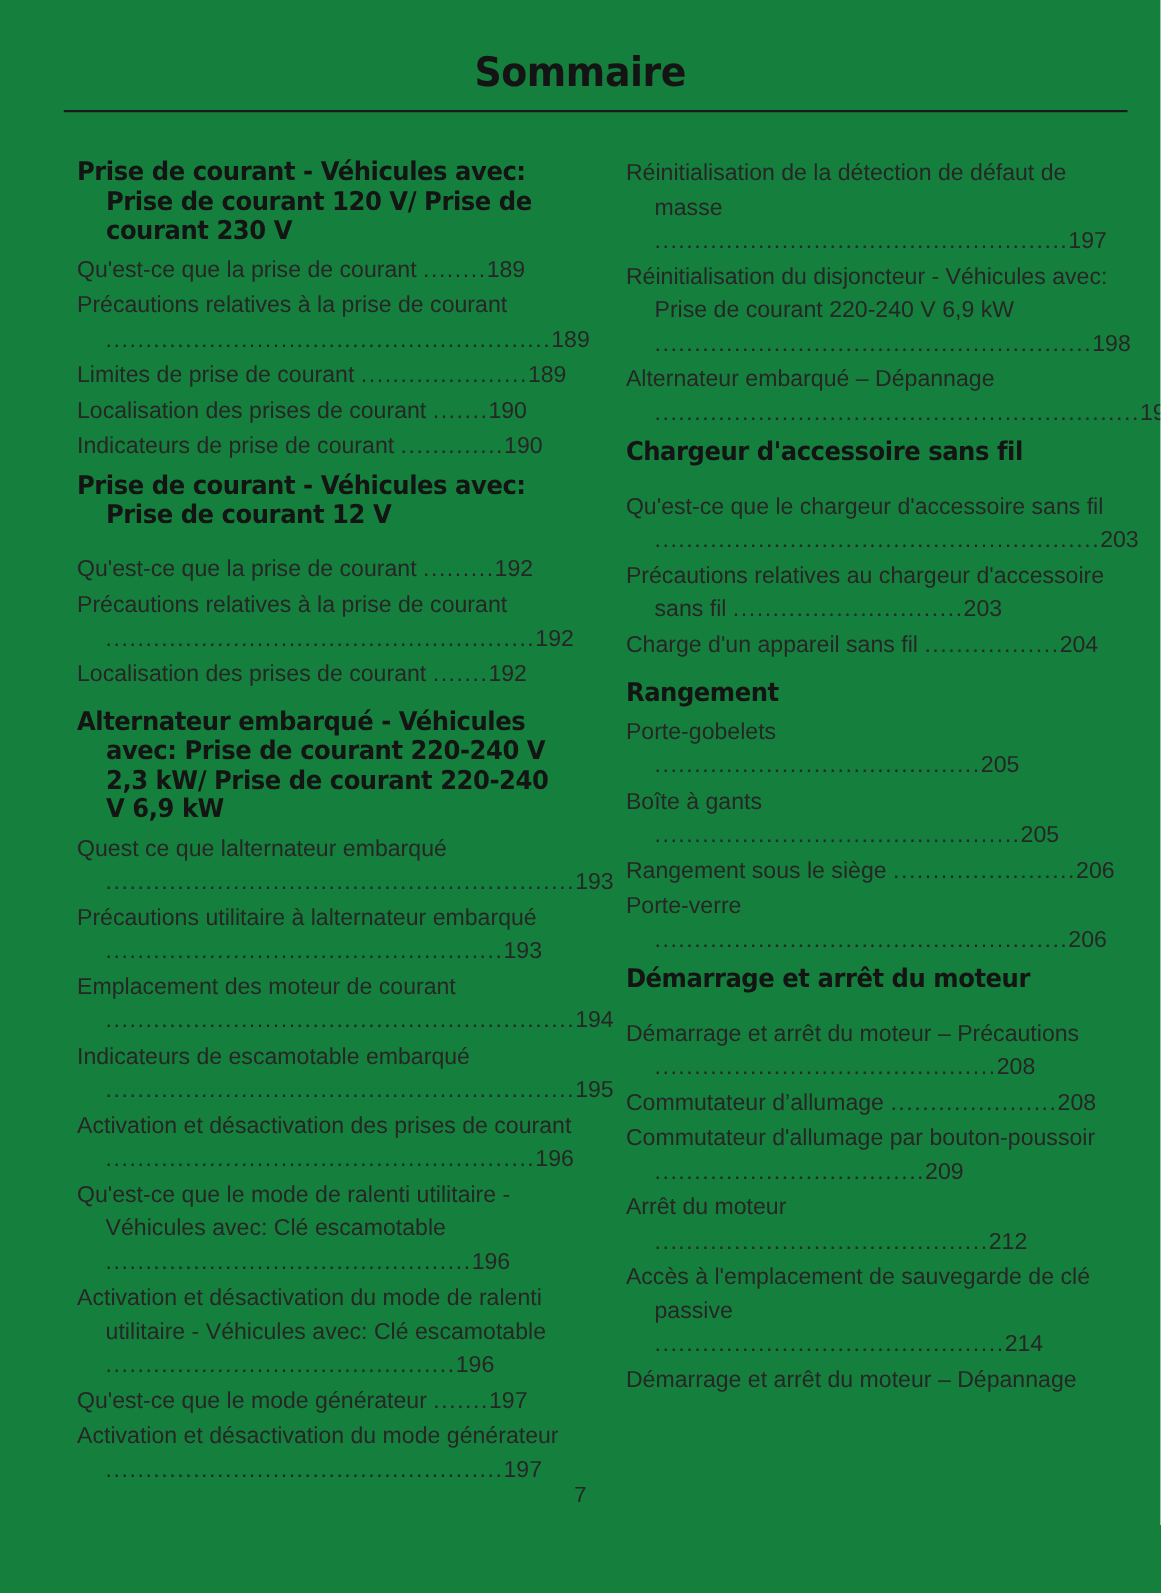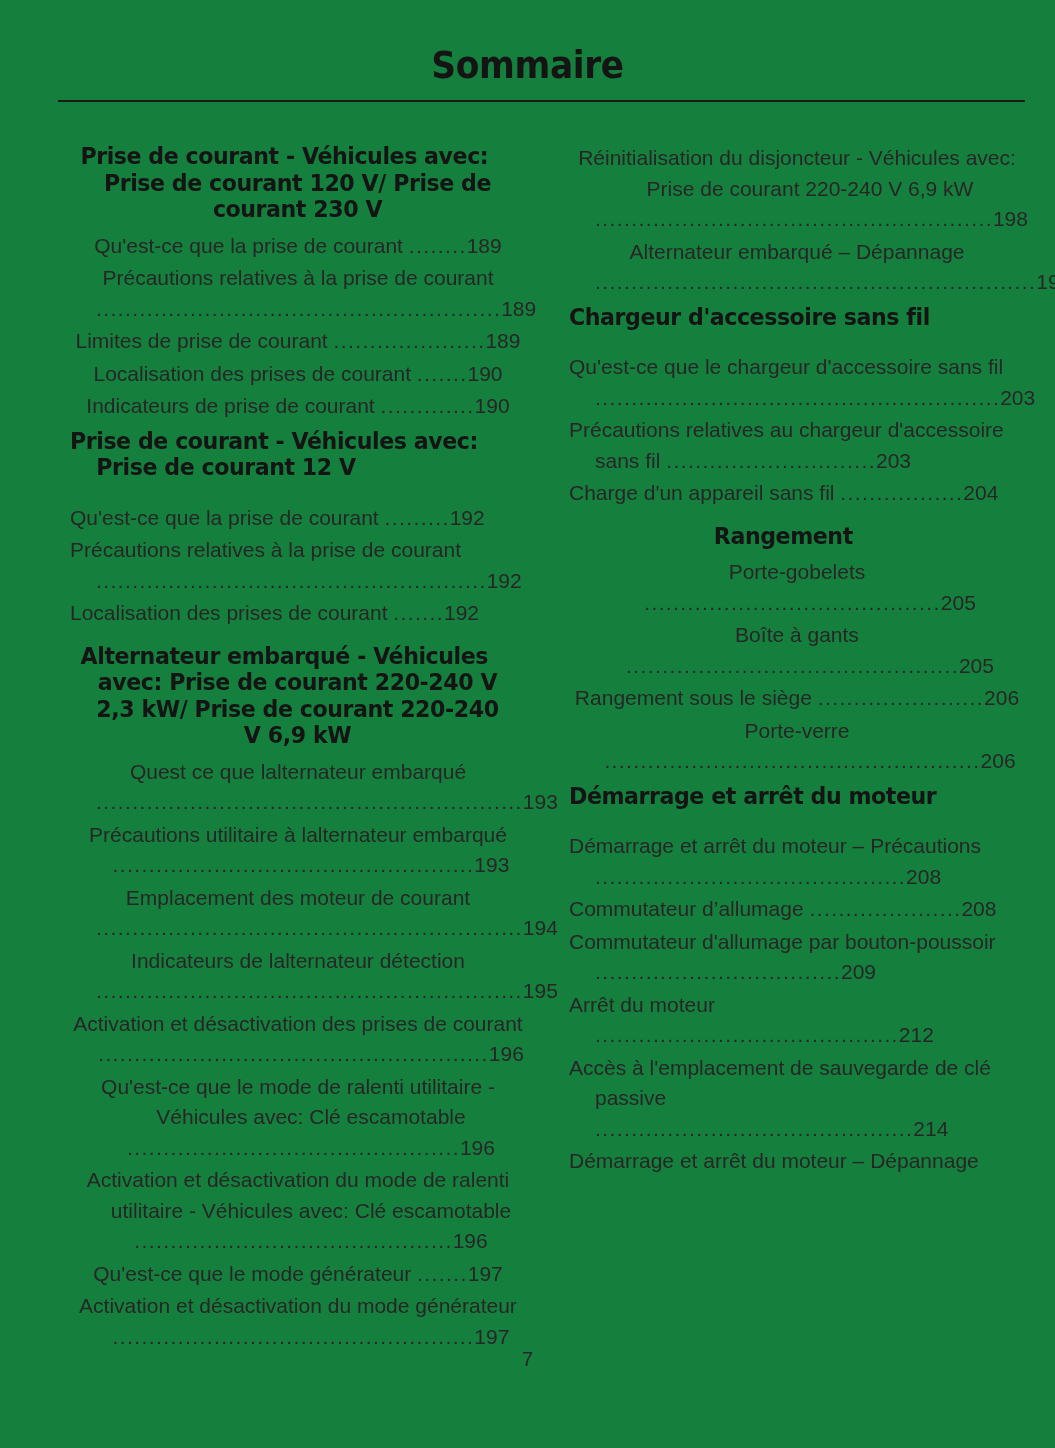--- a/index.html
+++ b/index.html
@@ -100,21 +100,20 @@
   .entry-page {
     white-space: nowrap;
   }
 
   
   .section-block {
     margin-bottom: 14px;
   }
   .section-block.tight {
     margin-bottom: 6px;
-    text-align: center;
   }
 
   
   .page-number {
     position: absolute;
     left: 0;
     top: 1348px;
     width: 1055px;
     text-align: center;
     font-size: 20px;
@@ -171,21 +170,21 @@
             <li class="toc-entry">
               <span class="entry-body"><span class="entry-title">Quest ce que lalternateur embarqué </span><span class="leader">...........................................................</span><span class="entry-page">193</span></span>
             </li>
             <li class="toc-entry">
               <span class="entry-body"><span class="entry-title">Précautions utilitaire à lalternateur embarqué </span><span class="leader">..................................................</span><span class="entry-page">193</span></span>
             </li>
             <li class="toc-entry">
               <span class="entry-body"><span class="entry-title">Emplacement des moteur de courant </span><span class="leader">...........................................................</span><span class="entry-page">194</span></span>
             </li>
             <li class="toc-entry">
-              <span class="entry-body"><span class="entry-title">Indicateurs de lalternateur détection </span><span class="leader">...........................................................</span><span class="entry-page">195</span></span>
+              <span class="entry-body"><span class="entry-title">Indicateurs de escamotable embarqué </span><span class="leader">...........................................................</span><span class="entry-page">195</span></span>
             </li>
             <li class="toc-entry">
               <span class="entry-body"><span class="entry-title">Activation et désactivation des prises de courant </span><span class="leader">......................................................</span><span class="entry-page">196</span></span>
             </li>
             <li class="toc-entry">
               <span class="entry-body"><span class="entry-title">Qu'est-ce que le mode de ralenti utilitaire - Véhicules avec: Clé escamotable </span><span class="leader">..............................................</span><span class="entry-page">196</span></span>
             </li>
             <li class="toc-entry">
               <span class="entry-body"><span class="entry-title">Activation et désactivation du mode de ralenti utilitaire - Véhicules avec: Clé escamotable </span><span class="leader">............................................</span><span class="entry-page">196</span></span>
             </li>
@@ -195,20 +194,23 @@
             <li class="toc-entry">
               <span class="entry-body"><span class="entry-title">Activation et désactivation du mode générateur  </span><span class="leader">..................................................</span><span class="entry-page">197</span></span>
             </li>
           </ul>
         </div>
       </div>
     <div class="col" id="col-right">
         <div class="section-block tight">
           <ul class="toc-list">
             <li class="toc-entry">
+              <span class="entry-body"><span class="entry-title">Réinitialisation de la détection de défaut de masse </span><span class="leader">....................................................</span><span class="entry-page">197</span></span>
+            </li>
+            <li class="toc-entry">
               <span class="entry-body"><span class="entry-title">Réinitialisation du disjoncteur - Véhicules avec: Prise de courant 220-240 V 6,9 kW </span><span class="leader">.......................................................</span><span class="entry-page">198</span></span>
             </li>
             <li class="toc-entry">
               <span class="entry-body"><span class="entry-title">Alternateur embarqué – Dépannage </span><span class="leader">.............................................................</span><span class="entry-page">199</span></span>
             </li>
           </ul>
         </div>
         <div class="section-block">
           <div class="section-heading gap-after">Chargeur d'accessoire sans fil</div>
           <ul class="toc-list">

